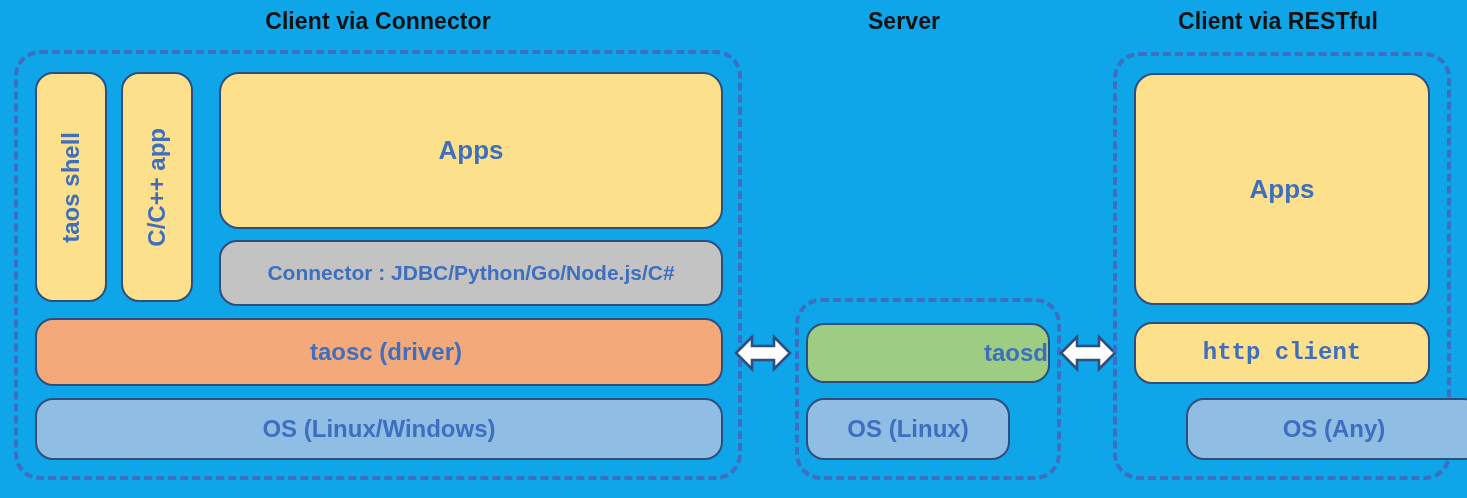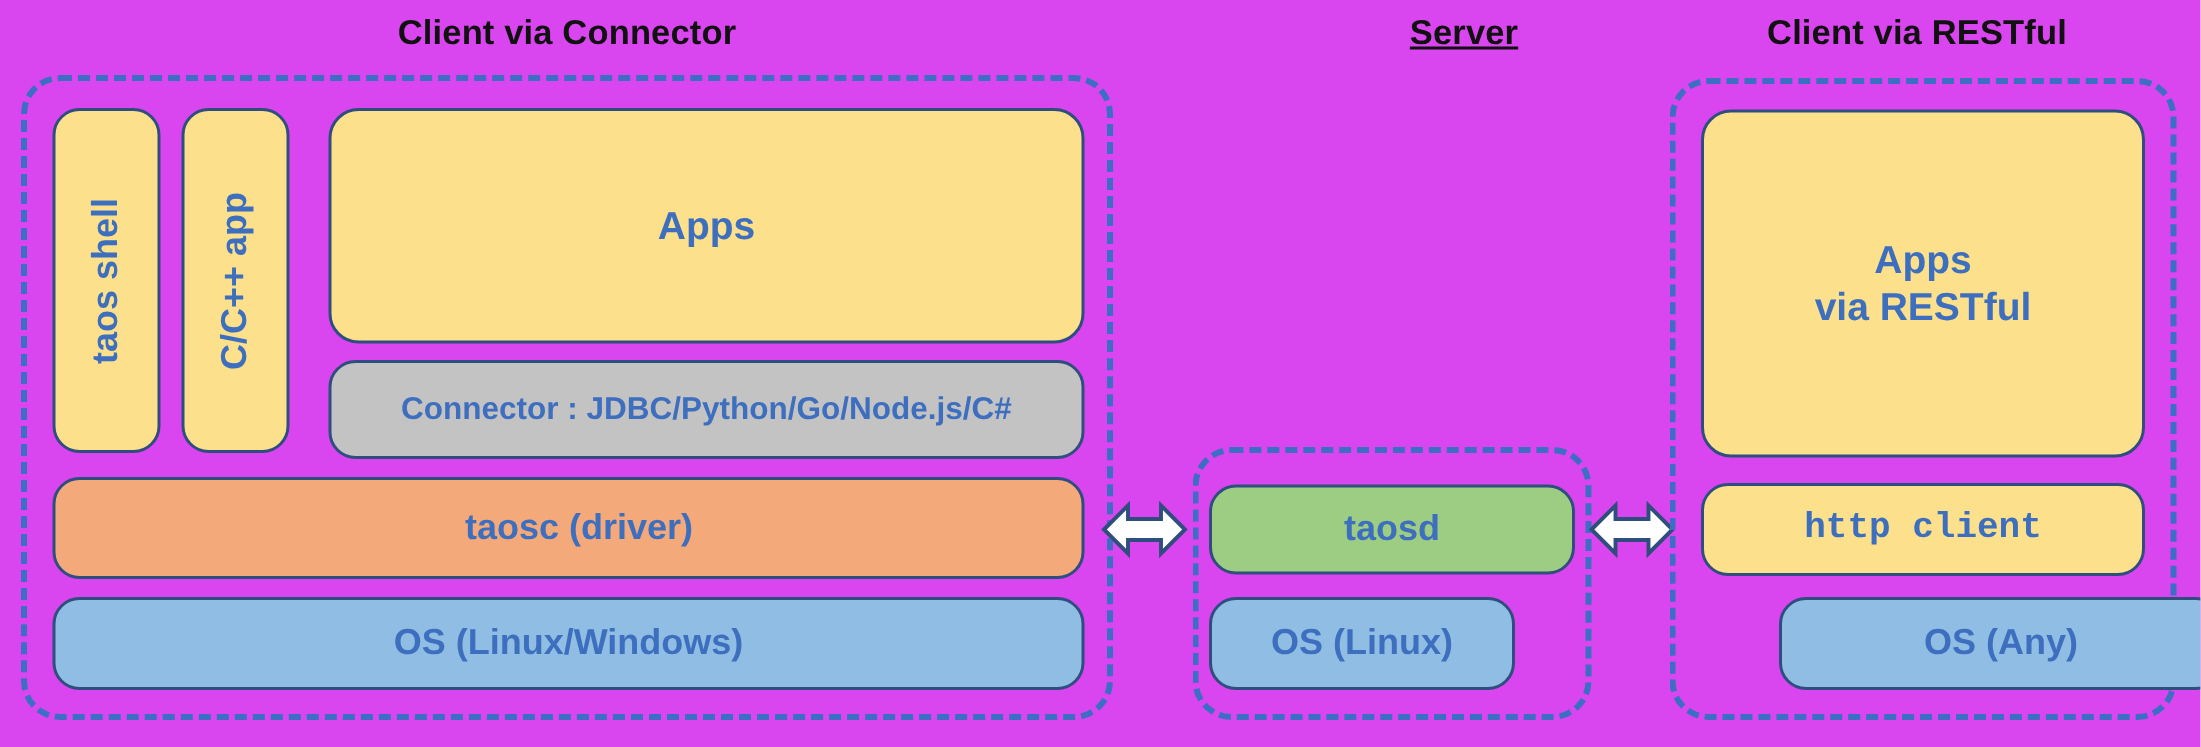--- a/index.html
+++ b/index.html
@@ -7,21 +7,21 @@
     padding: 0;
     background: #ffffff;
   }
   body {
     font-family: "Liberation Sans", sans-serif;
   }
   #canvas {
     position: relative;
     width: 1467px;
     height: 498px;
-    background: #d946ef;
+    background: #0ea5e9;
     overflow: hidden;
   }
 
   
   .section-title {
     position: absolute;
     font-size: 23px;
     font-weight: bold;
     color: #111111;
     text-align: center;
@@ -78,21 +78,21 @@
   }
   .arrow svg { display: block; }
 </style>
 </head>
 <body>
 
 <div id="canvas">
 
   <div class="section-title" style="left:228px; top:8px; width:300px;">Client via Connector</div>
 
-  <div class="section-title" style="left:856px; top:8px; width:240px;text-decoration:underline;">Server</div>
+  <div class="section-title" style="left:784px; top:8px; width:240px;">Server</div>
 
   <div class="section-title" style="left:1128px; top:8px; width:300px;">Client via RESTful</div>
 
   <div class="group" style="left:14px; top:50px; width:728px; height:430px;"></div>
 
   <div class="box yellow vertical r18" style="left:35px; top:72px; width:72px; height:230px;">
     <span class="vtext">taos shell</span>
   </div>
 
   <div class="box yellow vertical r18" style="left:121px; top:72px; width:72px; height:230px;">
@@ -116,39 +116,38 @@
   </div>
 
   <div class="arrow" style="left:734px; top:330px;">
     <svg width="58" height="46" viewBox="0 0 58 46">
       <polygon points="2,23 18,7 18,16 40,16 40,7 56,23 40,39 40,30 18,30 18,39" fill="#ffffff" stroke="#2E4E7E" stroke-width="2.6" stroke-linejoin="miter"></polygon>
     </svg>
   </div>
 
   <div class="group" style="left:795px; top:298px; width:266px; height:182px;"></div>
 
-  <div class="box green r18" style="left:806px; top:323px; width:244px; height:60px; font-size:24px;">
+  <div class="box green r18" style="left:806px; top:323px; width:244px; height:60px; font-size:24px;justify-content:flex-end;">
     <span>taosd</span>
   </div>
 
   <div class="box blue r18" style="left:806px; top:398px; width:204px; height:62px; font-size:24px;">
     <span>OS (Linux)</span>
   </div>
 
   <div class="arrow" style="left:1059px; top:330px;">
     <svg width="58" height="46" viewBox="0 0 58 46">
       <polygon points="2,23 18,7 18,16 40,16 40,7 56,23 40,39 40,30 18,30 18,39" fill="#ffffff" stroke="#2E4E7E" stroke-width="2.6" stroke-linejoin="miter"></polygon>
     </svg>
   </div>
 
   <div class="group" style="left:1113px; top:52px; width:338px; height:428px;"></div>
 
   <div class="box yellow r20" style="left:1134px; top:73px; width:296px; height:232px; font-size:26px; flex-direction:column;">
     <span>Apps</span>
-    <span>via RESTful</span>
   </div>
 
   <div class="box yellow r18" style="left:1134px; top:322px; width:296px; height:62px; font-size:24px;font-family:Liberation Mono, monospace;">
     <span>http client</span>
   </div>
 
   <div class="box blue r18" style="left:1186px; top:398px; width:296px; height:62px; font-size:24px;">
     <span>OS (Any)</span>
   </div>
 

